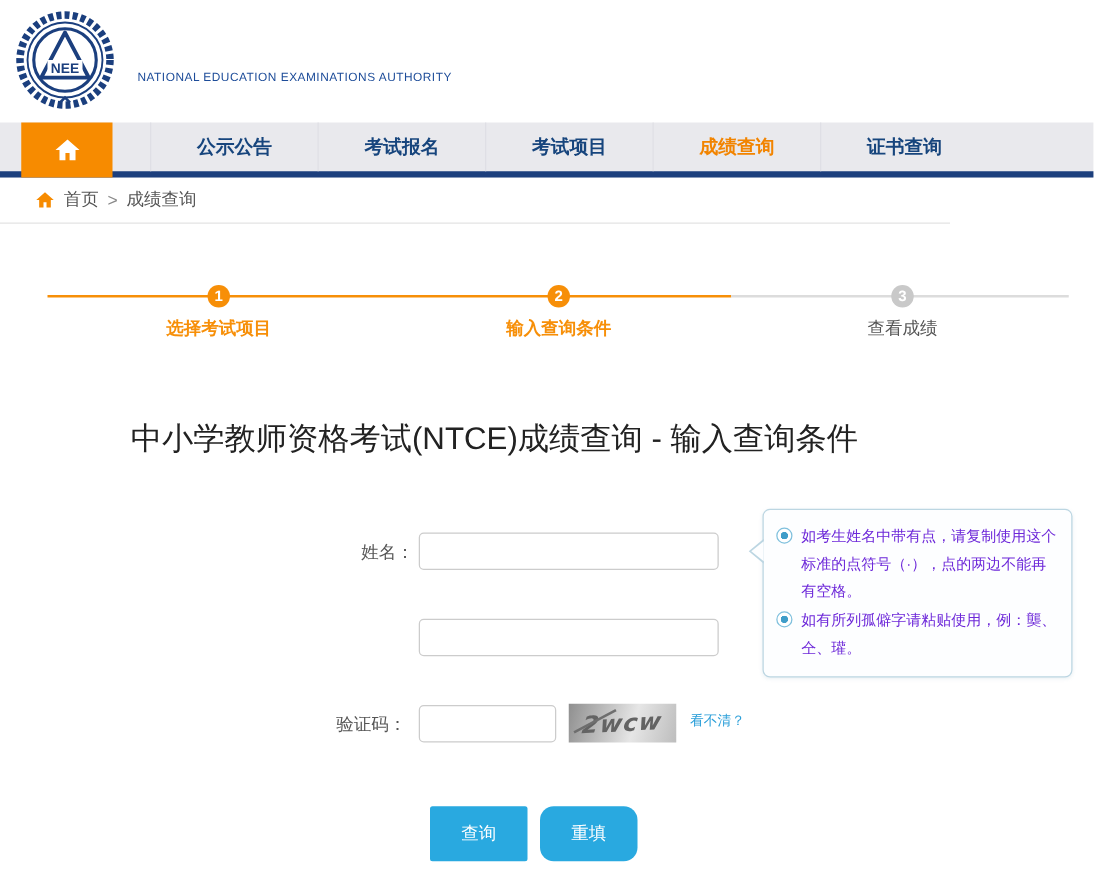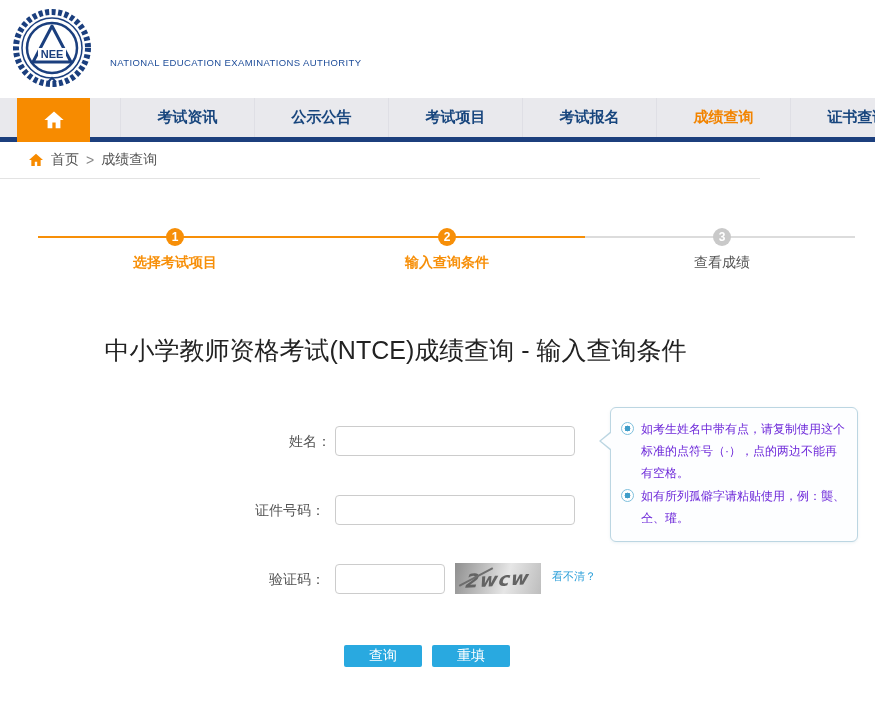--- a/index.html
+++ b/index.html
@@ -65,24 +65,24 @@
   .captcha-img{position:absolute;left:455px;top:156px;width:86px;height:31px;cursor:pointer;
                background:linear-gradient(105deg,#8f8f8f 0%,#c9c9c9 40%,#e6e6e6 60%,#bdbdbd 100%);
                display:flex;align-items:center;justify-content:center;overflow:hidden;}
   .captcha-text{font-family:"DejaVu Sans",sans-serif;font-style:italic;font-weight:bold;
                 font-size:19px;color:#636363;letter-spacing:1px;
                 transform:skewX(-10deg) rotate(-3deg);}
   .captcha-line{position:absolute;left:2px;top:13px;width:38px;height:2px;background:#6e6e6e;
                 transform:rotate(-28deg);}
   .captcha-refresh{position:absolute;left:552px;top:162px;font-size:11px;color:#2b9fd9;
                    cursor:pointer;}
-  .btn{position:absolute;top:238px;width:78px;height:22px;background:#29a9e0;color:#fff;
+  .btn{position:absolute;top:238px;width:78px;height:44px;background:#29a9e0;color:#fff;
        font-size:14px;border:none;border-radius:2px;cursor:pointer;
        font-family:"Liberation Sans",sans-serif;}
-  .btn-query{left:344px;} .btn-reset{left:432px;}
+  .btn-query{left:344px;} .btn-reset{left:432px;border-radius:11px;}
 
   
   .tooltip{position:absolute;left:610px;top:0;width:248px;box-sizing:border-box;
            border:1px solid #bcd6e2;border-radius:6px;background:#fdfeff;
            padding:10px 12px 12px 10px;box-shadow:0 1px 3px rgba(120,160,180,0.15);}
   .tooltip::before{content:"";position:absolute;left:-12px;top:23px;width:0;height:0;
                    border-top:10px solid transparent;border-bottom:10px solid transparent;
                    border-right:12px solid #bcd6e2;}
   .tooltip::after{content:"";position:absolute;left:-10px;top:25px;width:0;height:0;
                   border-top:8px solid transparent;border-bottom:8px solid transparent;
@@ -110,24 +110,23 @@
     <div class="site-subtitle">NATIONAL EDUCATION EXAMINATIONS AUTHORITY</div>
   </div>
 
   <div class="nav">
     <div class="home-btn">
       <svg width="22" height="22" viewBox="0 0 24 24">
         <path d="M12 2.8 L22.5 12 H19 V21 H13.8 V14.6 H10.2 V21 H5 V12 H1.5 Z" fill="#fff"></path>
       </svg>
     </div>
     <div class="nav-items">
-      <div class="nav-item">考试资讯</div>
       <div class="nav-item">公示公告</div>
+      <div class="nav-item">考试报名</div>
       <div class="nav-item">考试项目</div>
-      <div class="nav-item">考试报名</div>
       <div class="nav-item active">成绩查询</div>
       <div class="nav-item">证书查询</div>
     </div>
   </div>
 
   <div class="breadcrumb">
     <svg width="16" height="16" viewBox="0 0 24 24">
       <path d="M12 2.8 L22.5 12 H19 V21 H13.8 V14.6 H10.2 V21 H5 V12 H1.5 Z" fill="#f78b00"></path>
     </svg>
     <span class="crumb-link">首页</span>
@@ -146,21 +145,20 @@
     <div class="step-label off s3">查看成绩</div>
   </div>
 
   <div class="page-title">中小学教师资格考试(NTCE)成绩查询 - 输入查询条件</div>
 
   <div class="form">
 
     <div class="field-label lbl-name">姓名：</div>
     <input class="txt in-name" type="text" value="" style="">
 
-    <div class="field-label lbl-id">证件号码：</div>
     <input class="txt in-id" type="text" value="" style="">
 
     <div class="field-label lbl-captcha">验证码：</div>
     <input class="txt in-captcha" type="text" value="" style="">
 
     <div class="captcha-img">
       <span class="captcha-text">2wcw</span>
       <span class="captcha-line"></span>
     </div>
     <span class="captcha-refresh">看不清？</span>

